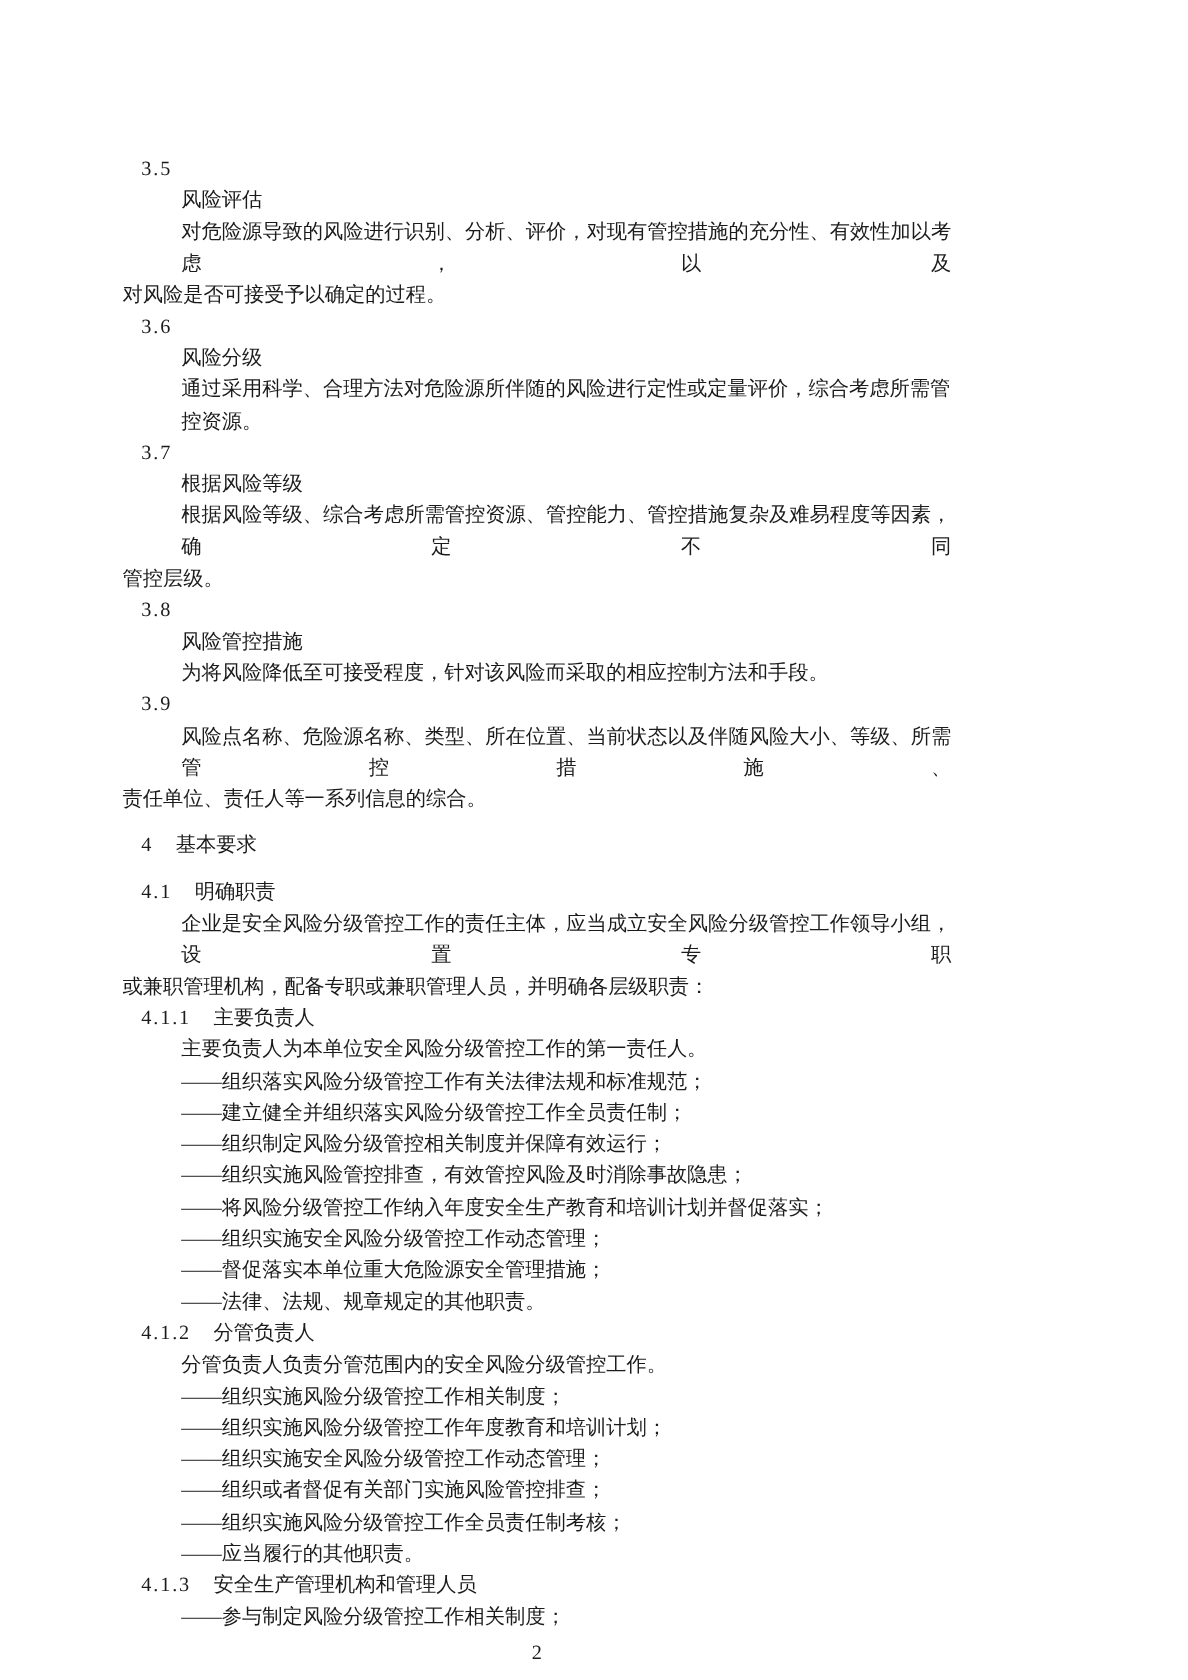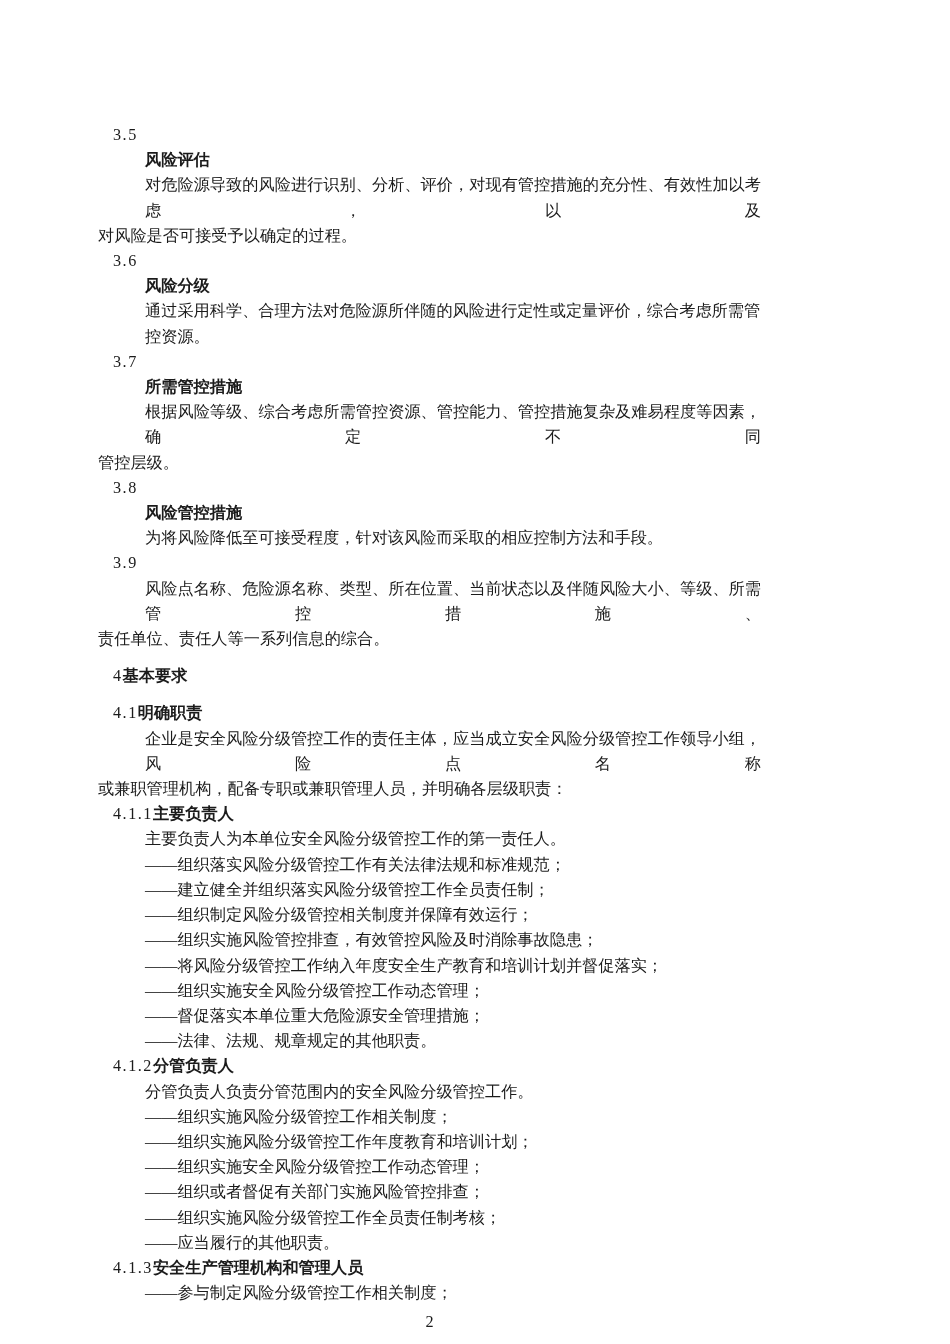--- a/index.html
+++ b/index.html
@@ -13,31 +13,31 @@
     width: 818px; height: 1344px;
     padding: 123px 57px 0 98px;
     background: #ffffff;
   }
   .ln {
     font-size: 16.2px;
     line-height: 25.2px;
     white-space: normal;
   }
   .num { padding-left: 15px; letter-spacing: 1.5px; }
-  .term { padding-left: 47px; font-weight: 700; }
+  .term { padding-left: 47px; font-weight: 400; }
   .body-ind { padding-left: 47px; }
   .cont { padding-left: 0; }
   .fill {
     padding-left: 47px;
     text-align: justify;
     text-align-last: justify;
   }
   .h { padding-left: 15px; }
   .h .hnum { letter-spacing: 1.5px; font-weight: 400; }
-  .h .htitle { font-weight: 700; margin-left: 0; }
+  .h .htitle { font-weight: 400; margin-left: 18px; }
   .sec { margin-top: 12px; }
   .sub { margin-top: 12px; }
   .pagenum {
     text-align: center;
     margin-top: 4px;
     font-size: 16.2px;
     line-height: 25.2px;
   }
 </style>
 </head>
@@ -48,41 +48,41 @@
   <div class="ln num">3.5</div>
   <div class="ln term">风险评估</div>
   <div class="ln fill">对危险源导致的风险进行识别、分析、评价，对现有管控措施的充分性、有效性加以考虑，以及</div>
   <div class="ln cont">对风险是否可接受予以确定的过程。</div>
 
   <div class="ln num">3.6</div>
   <div class="ln term">风险分级</div>
   <div class="ln body-ind">通过采用科学、合理方法对危险源所伴随的风险进行定性或定量评价，综合考虑所需管控资源。</div>
 
   <div class="ln num">3.7</div>
-  <div class="ln term">所需管控措施</div>
+  <div class="ln term">根据风险等级</div>
   <div class="ln fill">根据风险等级、综合考虑所需管控资源、管控能力、管控措施复杂及难易程度等因素，确定不同</div>
   <div class="ln cont">管控层级。</div>
 
   <div class="ln num">3.8</div>
   <div class="ln term">风险管控措施</div>
   <div class="ln body-ind">为将风险降低至可接受程度，针对该风险而采取的相应控制方法和手段。</div>
 
   <div class="ln num">3.9</div>
   <div class="ln fill">风险点名称、危险源名称、类型、所在位置、当前状态以及伴随风险大小、等级、所需管控措施、</div>
   <div class="ln cont">责任单位、责任人等一系列信息的综合。</div>
 
   <div class="ln h sec">
     <span class="hnum">4</span><span class="htitle">基本要求</span>
   </div>
 
   <div class="ln h sub">
     <span class="hnum">4.1</span><span class="htitle">明确职责</span>
   </div>
 
-  <div class="ln fill">企业是安全风险分级管控工作的责任主体，应当成立安全风险分级管控工作领导小组，风险点名称</div>
+  <div class="ln fill">企业是安全风险分级管控工作的责任主体，应当成立安全风险分级管控工作领导小组，设置专职</div>
   <div class="ln cont">或兼职管理机构，配备专职或兼职管理人员，并明确各层级职责：</div>
 
   <div class="ln h">
     <span class="hnum">4.1.1</span><span class="htitle">主要负责人</span>
   </div>
 
   <div class="ln body-ind">主要负责人为本单位安全风险分级管控工作的第一责任人。</div>
   <div class="ln body-ind">——组织落实风险分级管控工作有关法律法规和标准规范；</div>
   <div class="ln body-ind">——建立健全并组织落实风险分级管控工作全员责任制；</div>
   <div class="ln body-ind">——组织制定风险分级管控相关制度并保障有效运行；</div>

